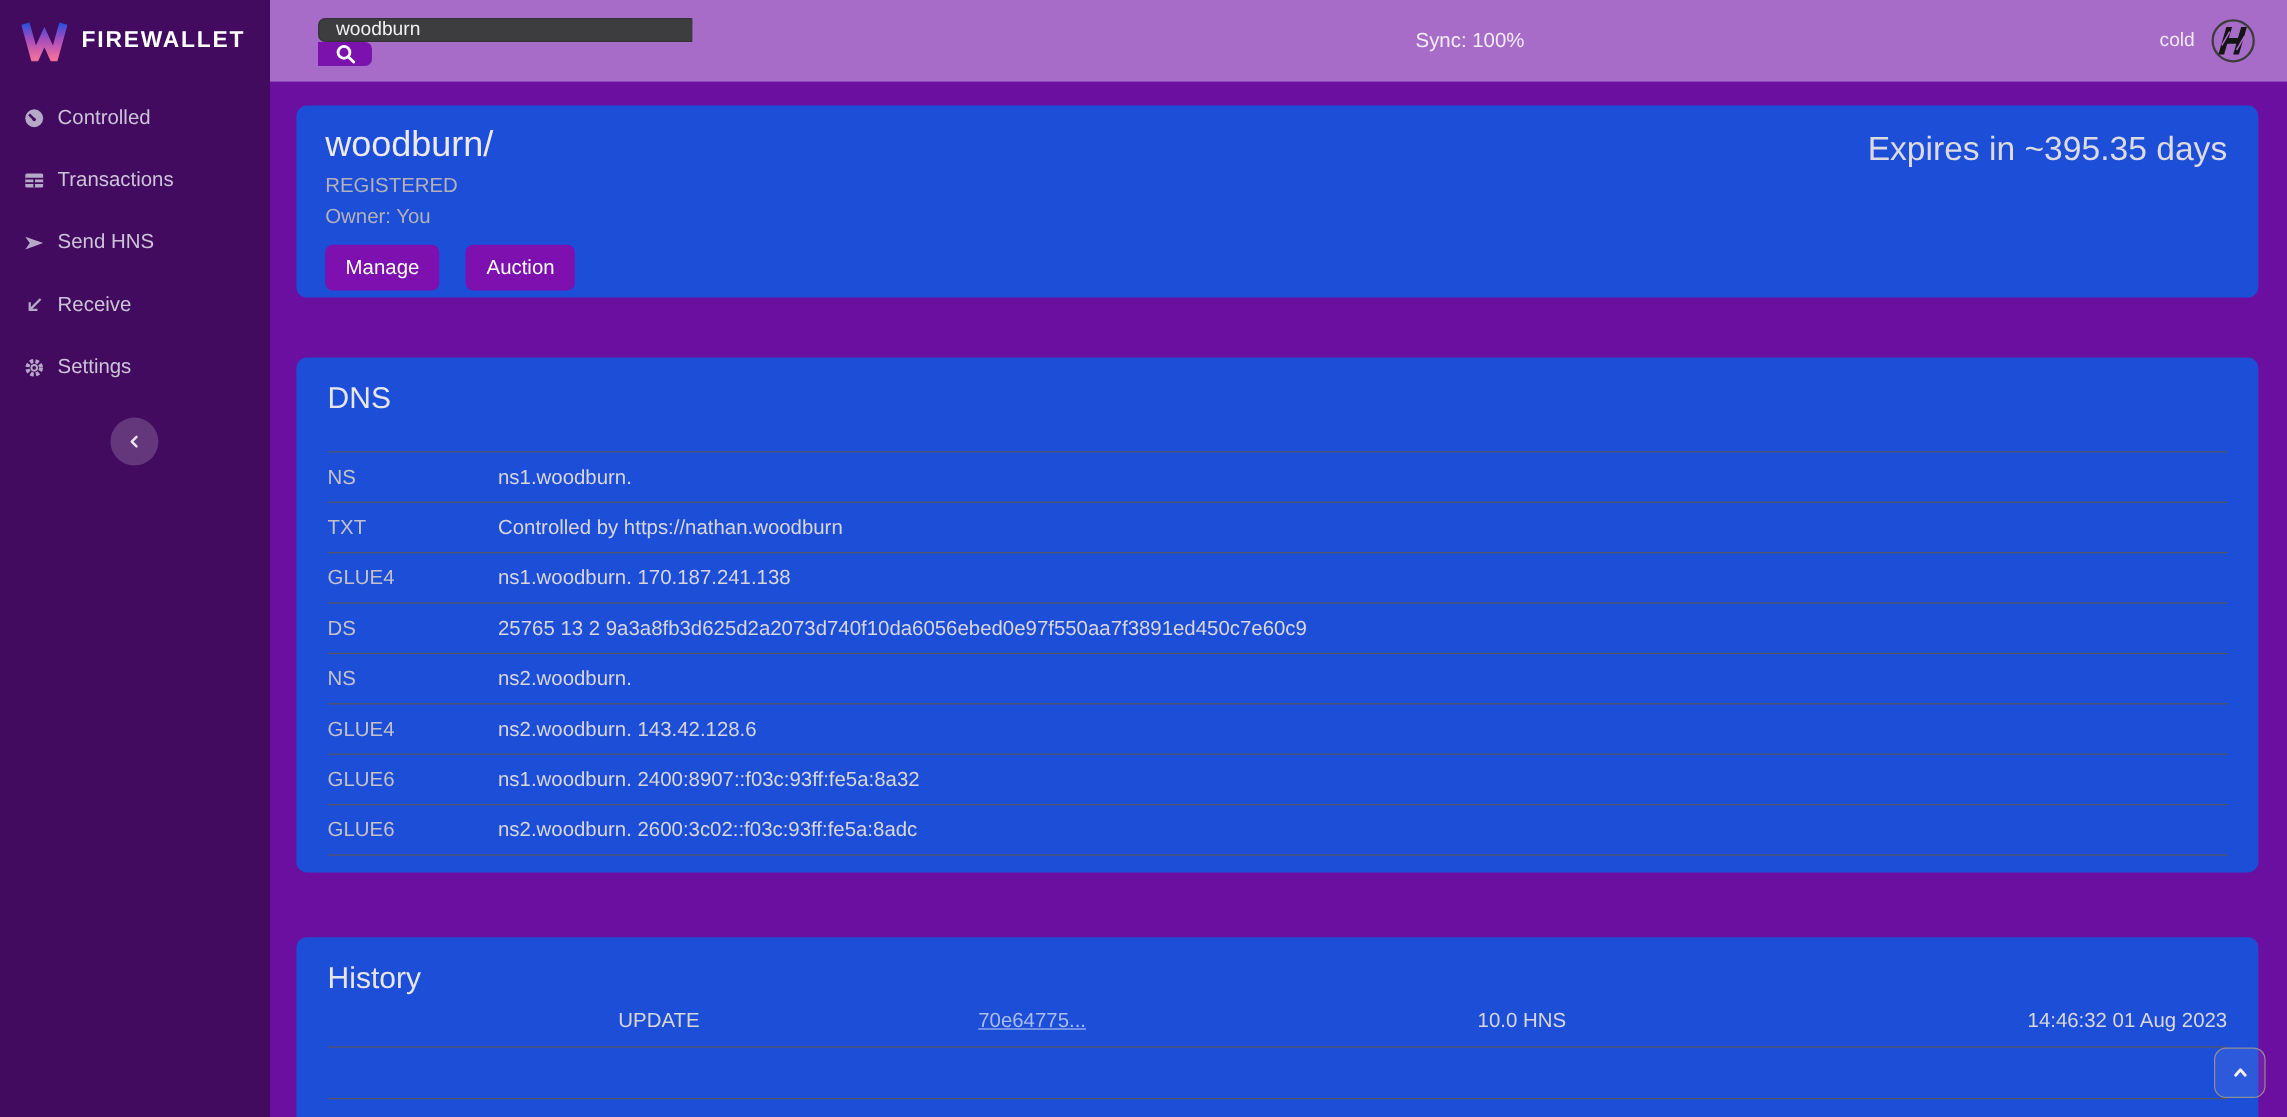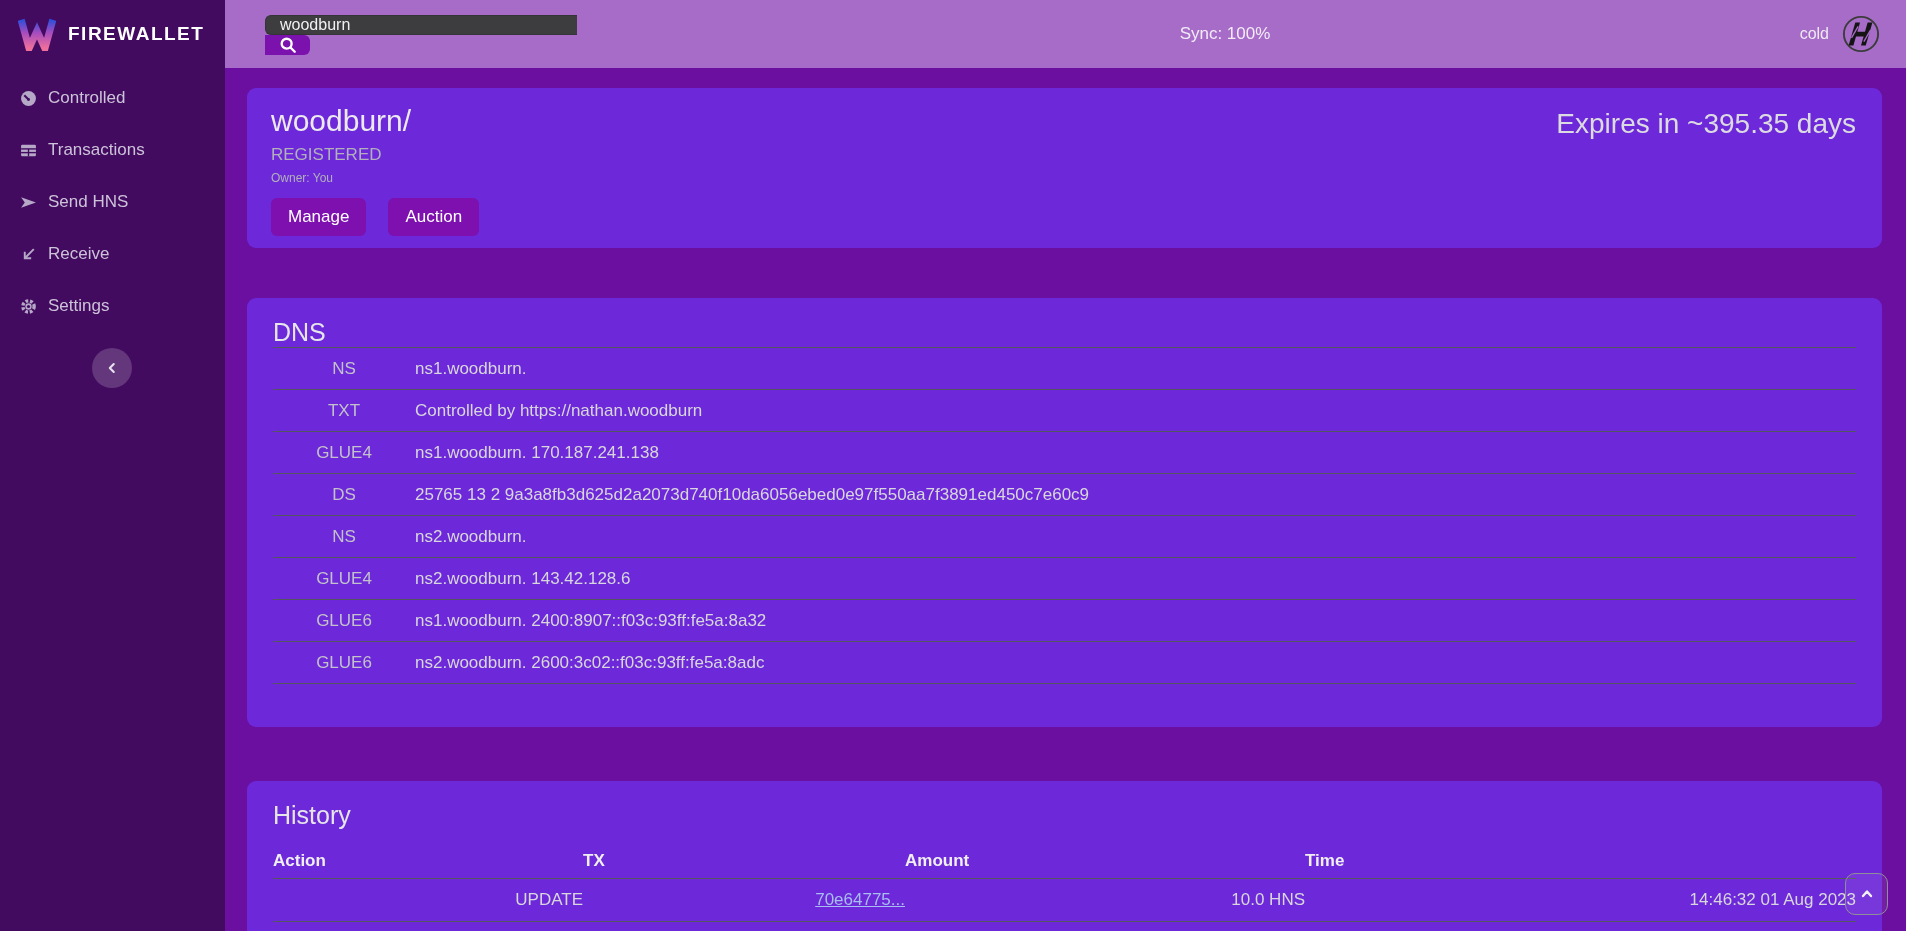--- a/index.html
+++ b/index.html
@@ -25,34 +25,34 @@
     font-family:"Liberation Sans",sans-serif;}
   .search-btn{width:45px;height:38px;background:#7c12ae;border:none;border-radius:0 6px 6px 0;
     display:flex;align-items:center;justify-content:center;cursor:pointer;}
   .sync{position:absolute;left:1000px;top:0;height:68px;display:flex;align-items:center;
     transform:translateX(-50%);color:#f2ecf7;font-size:17px;}
   .top-right{position:absolute;right:26px;top:0;height:68px;display:flex;align-items:center;gap:13px;}
   .wallet-label{color:#efe9f4;font-size:16px;}
   .hns-badge{width:38px;height:38px;display:inline-flex;}
 
   
-  .card{position:absolute;left:247px;width:1635px;background:#6d28d9;border-radius:9px;
+  .card{position:absolute;left:247px;width:1635px;background:#1d4ed8;border-radius:9px;
     color:#e9e8ec;box-sizing:border-box;}
   .card-domain{top:88px;height:160px;padding:16px 24px;}
   .domain-name{font-size:30px;color:#eceaee;}
   .domain-status{font-size:17px;color:#b2b1ba;margin-top:7px;}
-  .domain-owner{font-size:12px;color:#b2b1ba;margin-top:6px;}
+  .domain-owner{font-size:17px;color:#b2b1ba;margin-top:6px;}
   .btn-row{display:flex;gap:22px;margin-top:13px;}
   .btn{background:#7d10ae;color:#fff;border:none;border-radius:6px;font-size:17px;
     padding:9px 17px;cursor:pointer;font-family:"Liberation Sans",sans-serif;}
   .expires{position:absolute;right:26px;top:20px;font-size:28px;color:#dcdbe2;}
 
   .card-dns{top:298px;height:429px;padding:20px 26px;}
   .section-title{font-size:25px;color:#e6e5ea;}
-  .dns-table{text-align:center;}
+  .dns-table{margin-top:29px;}
   .dns-row{display:flex;align-items:center;height:41px;border-top:1px solid #55555d;font-size:17px;}
   .dns-row:last-child{border-bottom:1px solid #55555d;}
   .dns-type{width:142px;color:#c3c2cb;flex:none;}
   .dns-value{color:#d8d7de;}
 
   .card-history{top:781px;height:230px;padding:20px 26px;}
   .hist-grid{display:grid;grid-template-columns:310px 322px 400px 1fr;align-items:center;}
   .hist-head{margin-top:14px;height:34px;font-weight:bold;font-size:17px;color:#f0eff3;
     border-bottom:1px solid #55555d;}
   .hist-row{height:42px;font-size:17px;color:#d8d7de;border-bottom:1px solid #55555d;text-align:right;}
@@ -218,26 +218,20 @@
       </div>
       <div class="dns-row">
         <span class="dns-type">GLUE6</span>
         <span class="dns-value">ns2.woodburn. 2600:3c02::f03c:93ff:fe5a:8adc</span>
       </div>
     </div>
   </section>
 
   <section class="card card-history">
     <div class="section-title">History</div>
-    <div class="hist-grid hist-head">
-      <span>Action</span>
-      <span>TX</span>
-      <span>Amount</span>
-      <span>Time</span>
-    </div>
     <div class="hist-grid hist-row">
       <span>UPDATE</span>
       <span><a class="tx-link">70e64775...</a></span>
       <span>10.0 HNS</span>
       <span>14:46:32 01 Aug 2023</span>
     </div>
     <div class="hist-grid hist-row">
       
       
       

